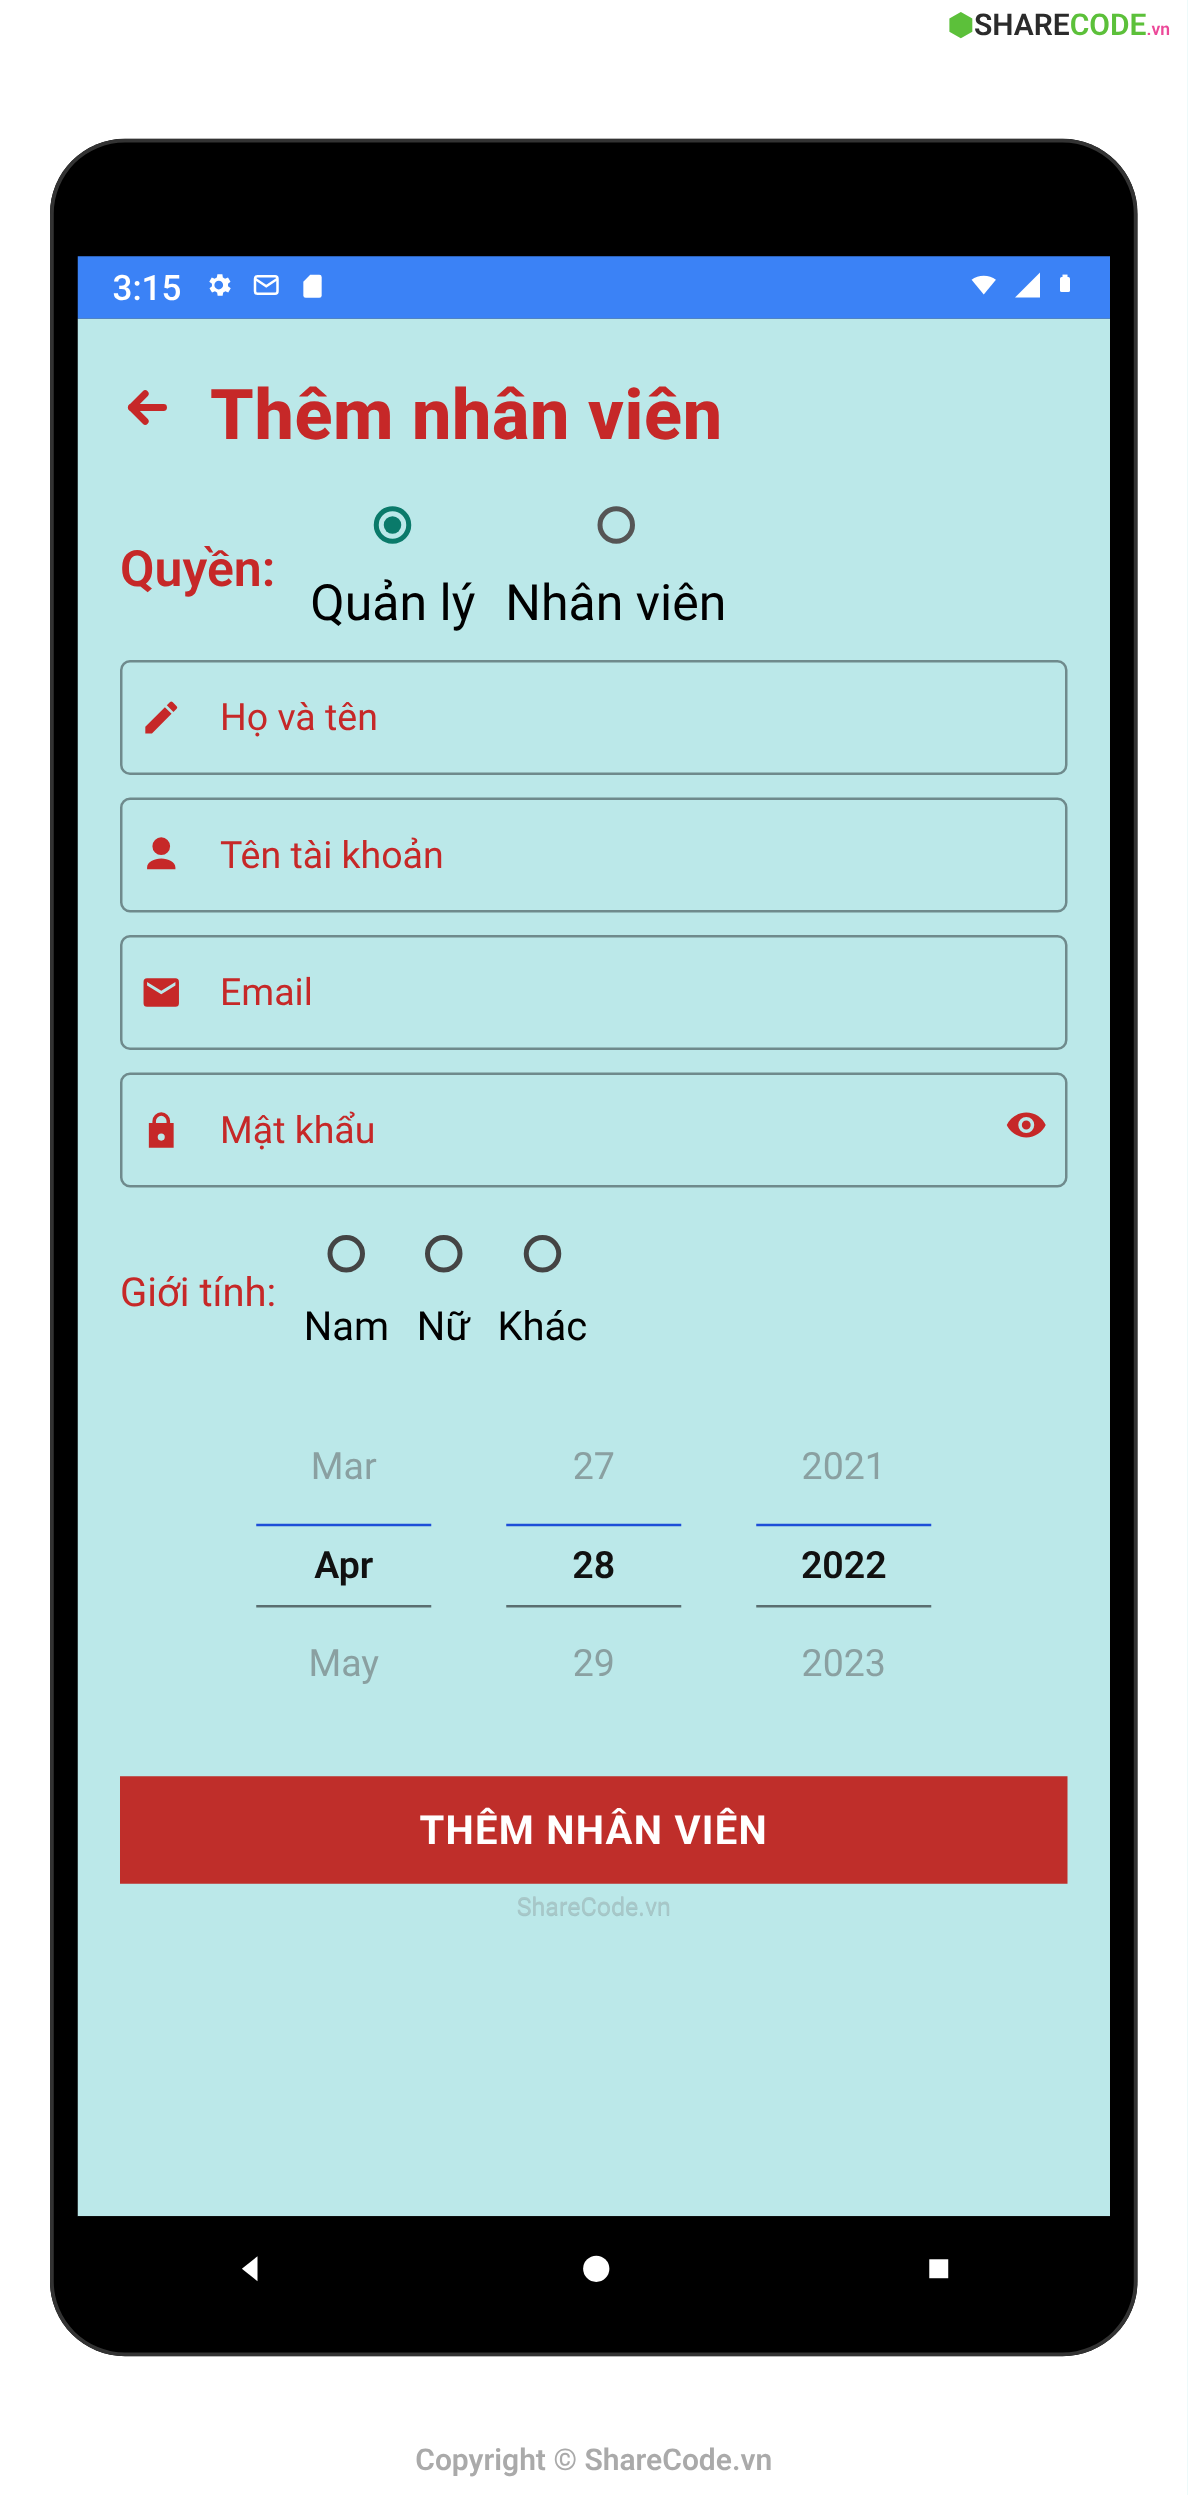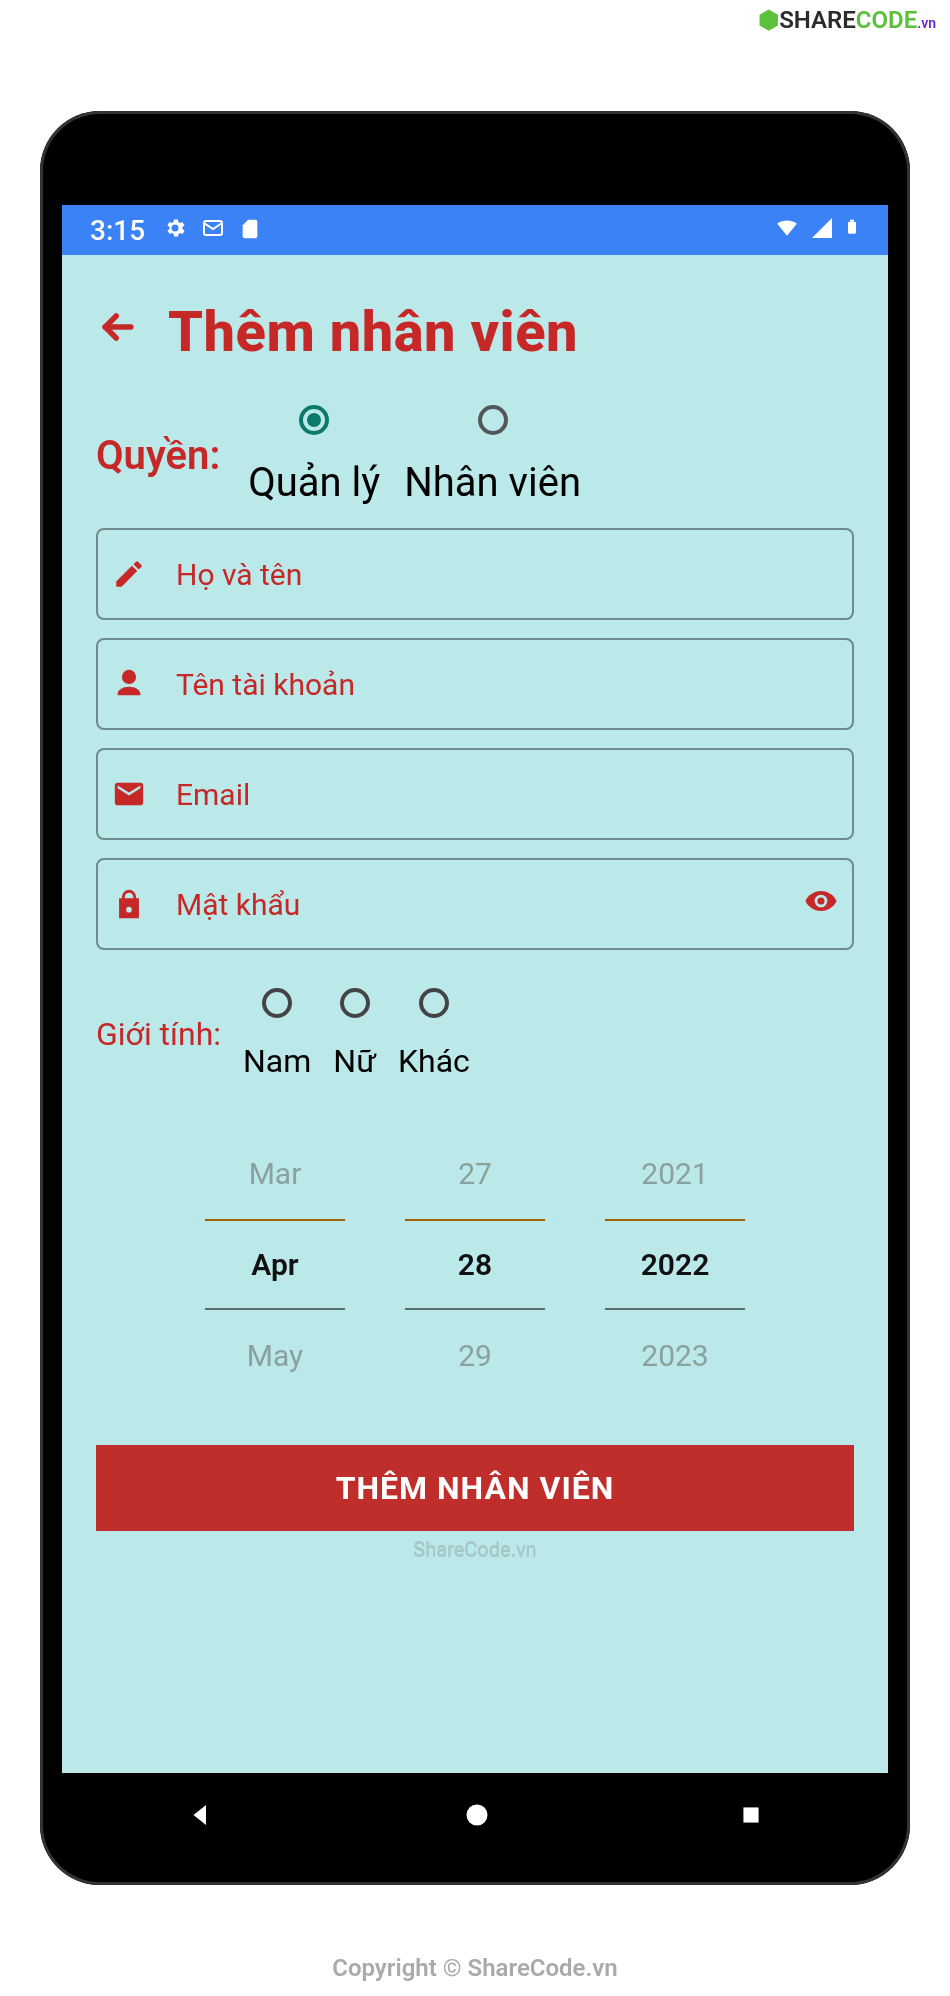--- a/index.html
+++ b/index.html
@@ -40,33 +40,33 @@
   }
   .field .ph { margin-left: 30px; }
   .field svg, .field .ic { width: 34px; height: 34px; flex: 0 0 34px; fill: #c62828; }
   .field .eye { margin-left: auto; }
   .row-gender { display: flex; align-items: center; gap: 22px; font-size: 32px; margin-top: 20px; }
   .row-gender .lbl { color: #c62828; }
   .row-gender .radio .circ { border-color: #444; }
   .picker { margin-top: 76px; display: flex; justify-content: center; gap: 60px; font-size: 30px; }
   .pcol { display: flex; flex-direction: column; align-items: center; gap: 28px; width: 140px; }
   .pcol .faded { color: #8aa0a1; }
-  .pcol .current { color: #111; font-weight: 600; padding: 26px 0; border-top: 2px solid #a16207; border-bottom: 2px solid #5a6e70; width: 100%; text-align: center; }
+  .pcol .current { color: #111; font-weight: 600; padding: 14px 0; border-top: 2px solid #1d4ed8; border-bottom: 2px solid #5a6e70; width: 100%; text-align: center; }
   .submit {
     margin-top: 72px; background: #bf2e2a; color: #fff; text-align: center;
     font-size: 32px; font-weight: 700; letter-spacing: 1px; padding: 24px 0;
   }
   .wm-small { text-align:center; color:#a8c7c8; font-size:20px; margin-top:6px; text-shadow:0 1px 0 rgba(0,0,0,.15); }
   .navbar {
     position: absolute; bottom: 0; left: 0; right: 0; height: 90px; background: #000;
     display: flex; align-items: center; justify-content: space-around;
   }
   .navbar .navbtn { color: #fff; font-size: 28px; }
   .wm-top { position:absolute; top:6px; right:14px; font-size:24px; font-weight:600; }
-  .wm-top .g{color:#5cc03a;} .wm-top .b{color:#2b2b2b;} .wm-top .s{font-size:14px; color:#6d28d9;margin-top:24px;}
+  .wm-top .g{color:#5cc03a;} .wm-top .b{color:#2b2b2b;} .wm-top .s{font-size:14px; color:#ec4899;margin-top:24px;}
   .wm-bottom { position:absolute; bottom:14px; left:0; right:0; text-align:center; color:#aaa; font-size:24px; font-weight:600; }
 </style>
 </head>
 <body>
 
 <div class="outer">
 
   <div class="wm-top">
     <span class="g">⬢</span><span class="b">SHARE</span><span class="g">CODE</span><span class="s">.vn</span>
   </div>

